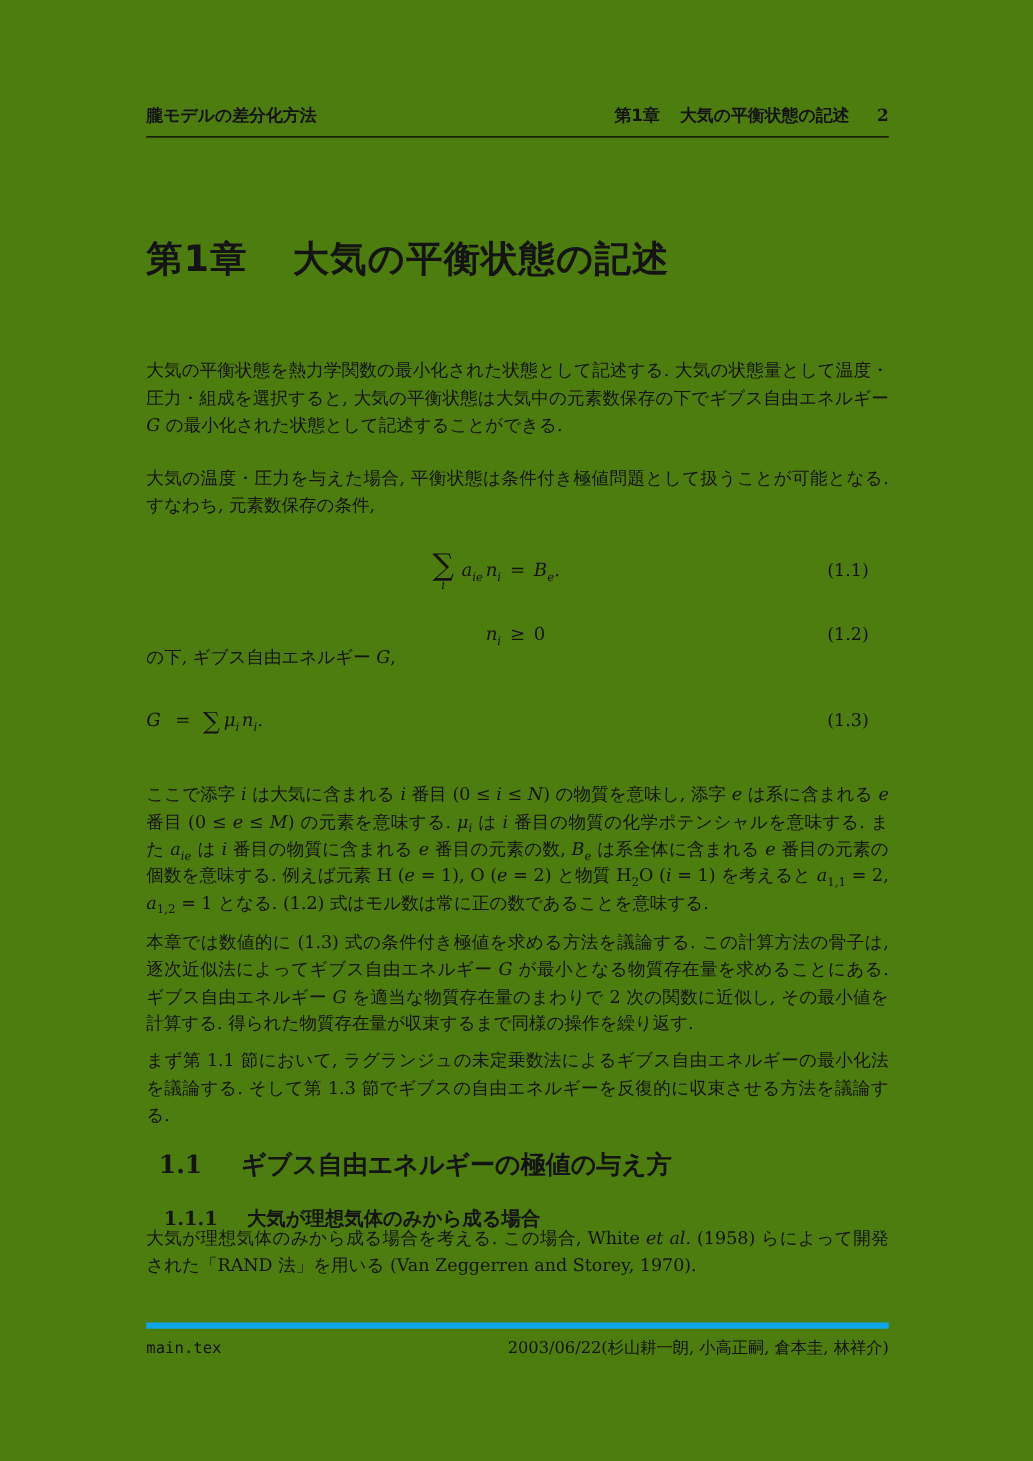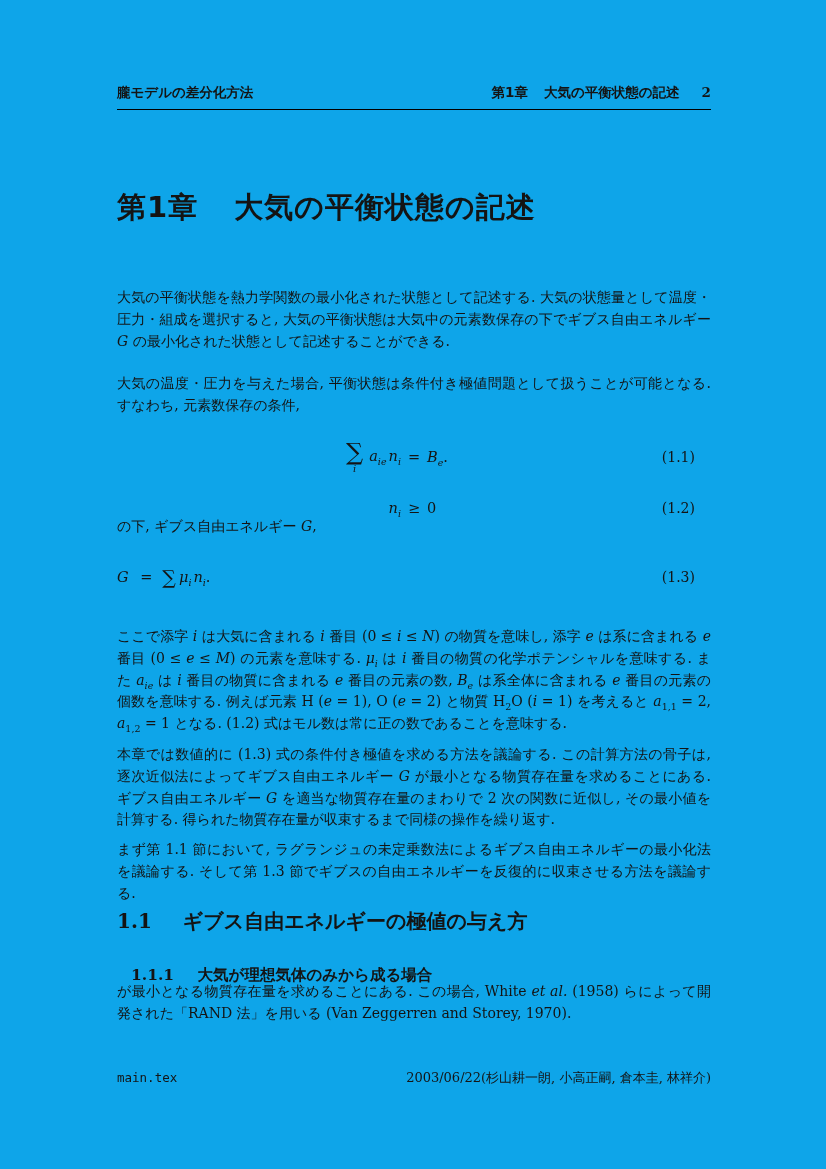--- a/index.html
+++ b/index.html
@@ -1,16 +1,16 @@
 <!DOCTYPE html>
 <html lang="ja"><head>
 <meta charset="utf-8">
 <style>
   html,body{margin:0;padding:0;background:#ffffff;}
-  .page{position:relative;width:826px;height:1169px;background:#0ea5e9;color:#141414;
+  .page{position:relative;width:826px;height:1169px;background:#4d7c0f;color:#141414;
         font-family:"DejaVu Serif","Liberation Serif",serif;overflow:hidden;}
   .abs{position:absolute;left:117px;width:594px;}
 
   
   .header{top:84px;display:flex;justify-content:space-between;align-items:baseline;
           border-bottom:1.6px solid #000;padding-bottom:7px;
           font-family:"DejaVu Sans","Liberation Sans",sans-serif;font-weight:bold;font-size:13.5px;}
   .h-right{display:flex;align-items:baseline;}
   .h-chap-title{margin-left:16px;}
   .h-page{margin-left:22px;font-family:"DejaVu Serif","Liberation Serif",serif;}
@@ -34,21 +34,21 @@
   .eq-num{position:absolute;right:16px;top:50%;transform:translateY(-50%);font-size:14px;font-style:normal;}
   .eq-center{position:absolute;left:0;right:0;text-align:left;}
   .sum-stack{display:inline-flex;flex-direction:column;align-items:center;
              vertical-align:middle;margin-right:6px;}
   .sum-glyph{font-size:24px;line-height:23px;font-style:normal;}
   .sum-limit{font-size:10px;line-height:9px;}
   .sum-inline{font-size:19px;vertical-align:-2px;padding:0 3px;font-style:normal;}
   .vsep{margin-left:2px;}
 
   
-  .sec{top:908px;margin:0;font-family:"DejaVu Sans","Liberation Sans",sans-serif;
+  .sec{top:908px;margin:10px;font-family:"DejaVu Sans","Liberation Sans",sans-serif;
        font-weight:bold;font-size:20px;line-height:26px;}
   .sec-num{margin-right:24px;font-family:"DejaVu Serif","Liberation Serif",serif;}
   .subsec{top:950px;margin:14px;font-family:"DejaVu Sans","Liberation Sans",sans-serif;
           font-weight:bold;font-size:15.5px;line-height:22px;}
   .subsec-num{margin-right:18px;font-family:"DejaVu Serif","Liberation Serif",serif;}
 
   
   .footer{top:1058px;border-top:5px solid #0ea5e9;padding-top:6px;display:flex;
           justify-content:space-between;align-items:baseline;font-size:13px;}
   .f-left{font-family:"DejaVu Sans Mono","Liberation Mono",monospace;font-size:12.5px;}
@@ -111,20 +111,20 @@
   <h2 class="abs sec">
     <span class="sec-num">1.1</span>
     <span>ギブス自由エネルギーの極値の与え方</span>
   </h2>
 
   <h3 class="abs subsec">
     <span class="subsec-num">1.1.1</span>
     <span>大気が理想気体のみから成る場合</span>
   </h3>
 
-  <p class="abs body-text" style="top:981px"><span>が最小となる物質存在量を求めることにある. この場合, White </span><span class="mi">et al.</span><span> (1958) らによって開発された「RAND 法」を用いる (Van Zeggerren and Storey, 1970).</span></p>
+  <p class="abs body-text" style="top:981px"><span>大気が理想気体のみから成る場合を考える. この場合, White </span><span class="mi">et al.</span><span> (1958) らによって開発された「RAND 法」を用いる (Van Zeggerren and Storey, 1970).</span></p>
 
   <div class="abs footer">
     <span class="f-left">main.tex</span>
     <span>2003/06/22(杉山耕一朗, 小高正嗣, 倉本圭, 林祥介)</span>
   </div>
 
 </div>
 
 </body></html>

